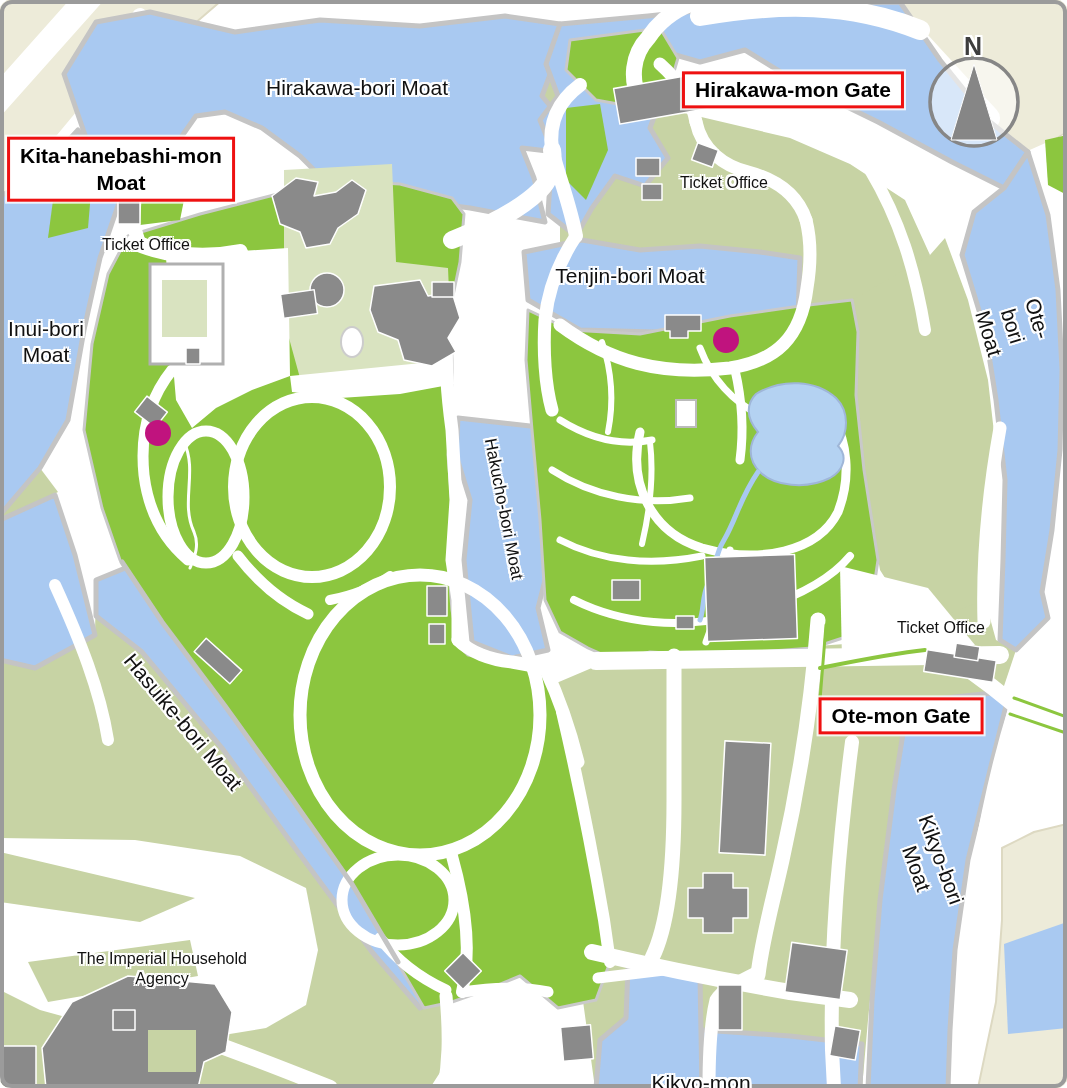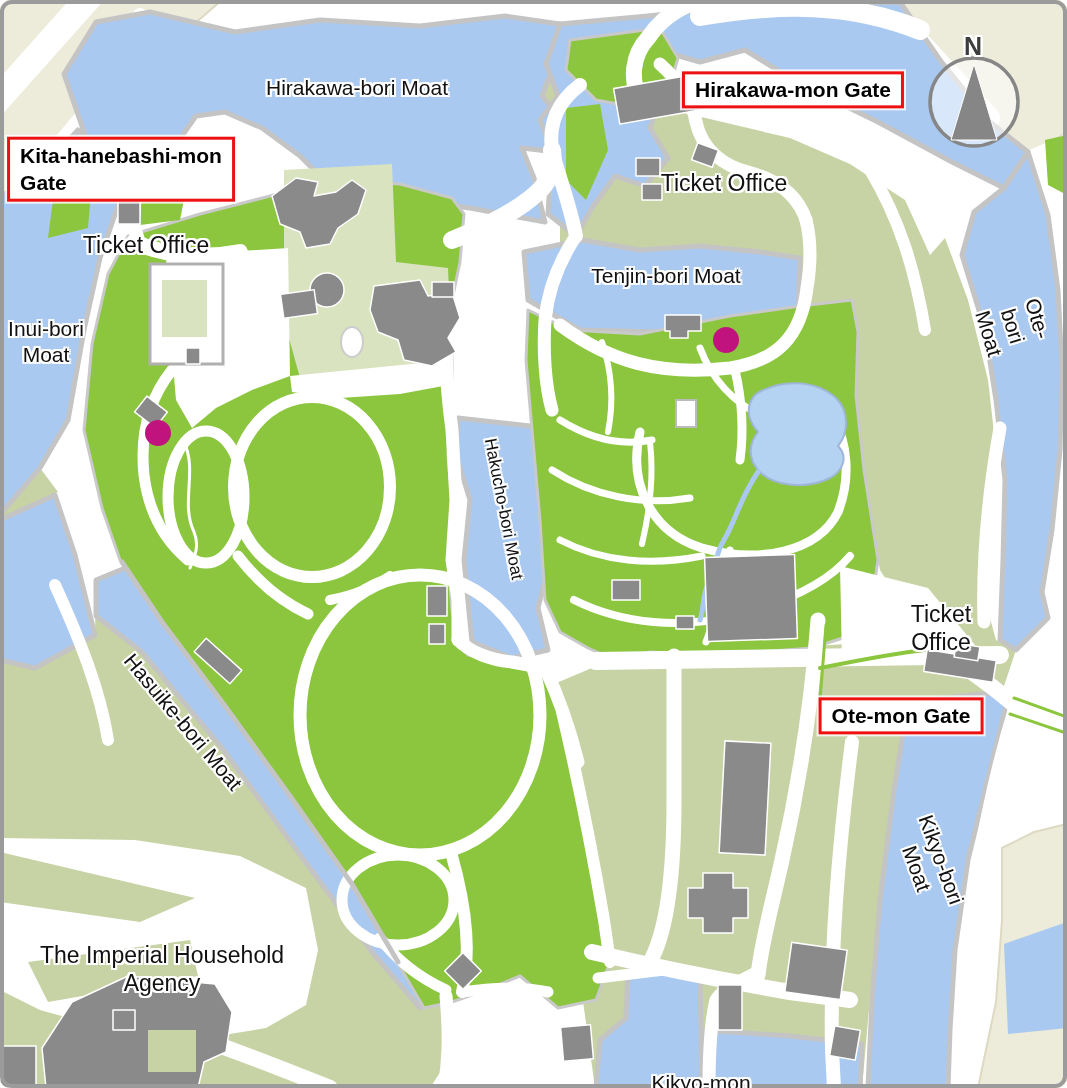--- a/index.html
+++ b/index.html
@@ -37,28 +37,28 @@
   .poi{fill:var(--marker);stroke:none;}
   .frame{fill:none;stroke:var(--frame);stroke-width:4;}
   
   .map-label{
     position:absolute;color:var(--labelink);font-size:21px;line-height:1.22;
     transform:translate(-50%,-50%);white-space:pre-line;text-align:center;
     text-shadow:-2px -2px 0 #fff,2px -2px 0 #fff,-2px 2px 0 #fff,2px 2px 0 #fff,
                  0 -2px 0 #fff,0 2px 0 #fff,-2px 0 0 #fff,2px 0 0 #fff;
     pointer-events:none;
   }
-  .map-label.small{font-size:23px;}
+  .map-label.small{font-size:16px;}
   .map-label.tiny{font-size:17px;}
   .map-label.rot{transform:translate(-50%,-50%) rotate(var(--r,0deg));}
   .compass-n{font-weight:bold;font-size:25px;color:#3D3D3D;}
   .gate-box{
     position:absolute;transform:translate(-50%,-50%);
     background:#fff;border:3px solid var(--redbox);
-    font-weight:bold;font-size:21px;color:#000;text-align:left;
+    font-weight:bold;font-size:21px;color:#000;text-align:center;
     padding:2px 10px;line-height:1.3;white-space:pre-line;
     box-shadow:0 0 0 2px rgba(255,255,255,.8);
   }
 </style>
 </head>
 <body>
 
 <div class="stage">
 
 <svg viewBox="0 0 1067 1088" width="1067" height="1088">
@@ -235,38 +235,38 @@
   <g>
     <circle class="poi" cx="158" cy="433" r="13"></circle>
     <circle class="poi" cx="726" cy="340" r="13"></circle>
   </g>
 
   <rect class="frame" x="2" y="2" width="1063" height="1084" rx="10"></rect>
 </svg>
 
 <div>
   <div class="map-label" style="left:357px;top:88px">Hirakawa-bori Moat</div>
-  <div class="map-label" style="left:666px;top:276px">Tenjin-bori Moat</div>
+  <div class="map-label" style="left:630px;top:276px">Tenjin-bori Moat</div>
   <div class="map-label" style="left:46px;top:342px">Inui-bori
 Moat</div>
   <div class="map-label rot" style="left:1013px;top:326px;--r:73deg">Ote-bori Moat</div>
   <div class="map-label rot tiny" style="left:503px;top:509px;--r:79deg">Hakucho-bori Moat</div>
   <div class="map-label rot" style="left:183px;top:722px;--r:50deg">Hasuike-bori Moat</div>
   <div class="map-label rot" style="left:929px;top:864px;--r:70deg">Kikyo-bori Moat</div>
 
   <div class="map-label small" style="left:146px;top:245px">Ticket Office</div>
   <div class="map-label small" style="left:724px;top:183px">Ticket Office</div>
   <div class="map-label small" style="left:941px;top:628px">Ticket Office</div>
 
   <div class="map-label small" style="left:162px;top:969px">The Imperial Household
 Agency</div>
   <div class="map-label" style="left:701px;top:1096px">Kikyo-mon
 Gate</div>
 
   <div class="map-label compass-n" style="left:973px;top:46px">N</div>
 
   <div class="gate-box" style="left:121px;top:169px">Kita-hanebashi-mon
-Gate</div>
+Moat</div>
   <div class="gate-box" style="left:793px;top:90px">Hirakawa-mon Gate</div>
   <div class="gate-box" style="left:901px;top:716px">Ote-mon Gate</div>
 </div>
 
 </div>
 
 </body></html>

